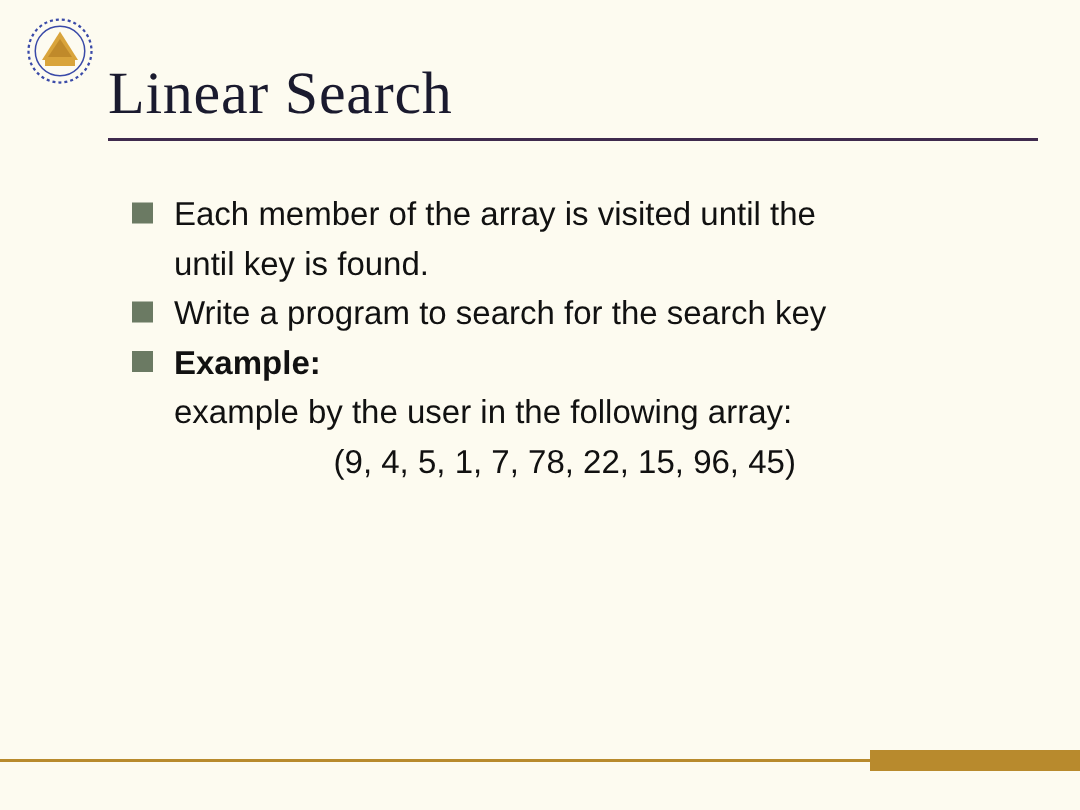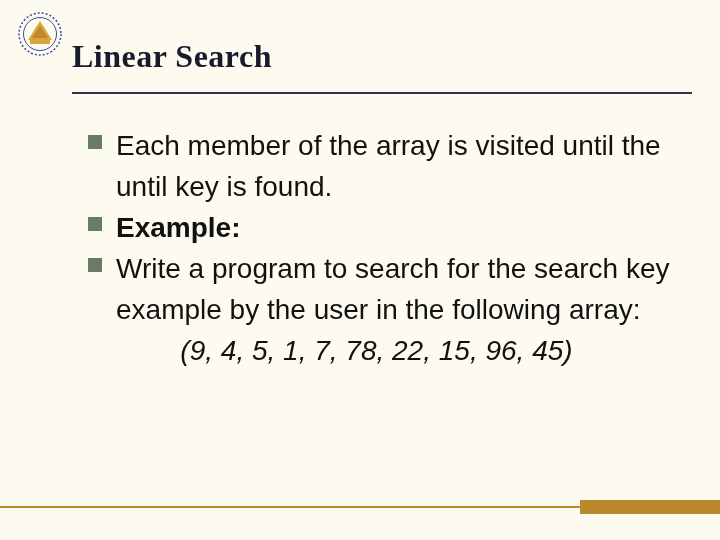--- a/index.html
+++ b/index.html
@@ -21,40 +21,40 @@
     left: 18px;
     width: 44px;
     height: 44px;
   }
   .logo svg { width: 44px; height: 44px; display: block; }
   .title {
     position: absolute;
     top: 38px;
     left: 72px;
     font-family: "Times New Roman", Times, serif;
-    font-size: 32px;
-    font-weight: 700;
+    font-size: 40px;
+    font-weight: 400;
     color: #1a1a2e;
     letter-spacing: 0.5px;
   }
   .title-rule {
     position: absolute;
     top: 92px;
     left: 72px;
     width: 620px;
     height: 2px;
     background: #3f2a4d;
   }
   .body {
     position: absolute;
     top: 128px;
     left: 88px;
     width: 605px;
     color: #111;
-    font-size: 28px;
+    font-size: 22px;
     line-height: 1.32;
   }
   .bullet-item {
     position: relative;
     padding-left: 28px;
     margin-bottom: 4px;
   }
   .bullet {
     position: absolute;
     left: 0;
@@ -67,21 +67,20 @@
     padding-left: 28px;
     margin-bottom: 4px;
   }
   .bold { font-weight: 700; }
   .centered-data {
     padding-left: 28px;
     text-align: center;
     margin-bottom: 4px;
     margin-left: -28px;
     width: 100%;
-    font-style: italic;
   }
   .footer-rule {
     position: absolute;
     left: 0;
     bottom: 32px;
     width: 720px;
     height: 2px;
     background: #b88a2d;
   }
   .footer-accent {
@@ -114,26 +113,26 @@
   <div class="body">
 
     <div class="bullet-item">
       <span class="bullet"></span>
       <span>Each member of the array is visited until the</span>
     </div>
     <div class="continuation">until key is found.</div>
 
     <div class="bullet-item">
       <span class="bullet"></span>
-      <span class="bold">Example:</span>
+      <span> Write a program to search for the search key</span>
     </div>
 
     <div class="bullet-item">
       <span class="bullet"></span>
-      <span> Write a program to search for the search key</span>
+      <span class="bold">Example:</span>
     </div>
     <div class="continuation">example by the user in the following array:</div>
     <div class="centered-data">(9, 4, 5, 1, 7, 78, 22, 15, 96, 45)</div>
 
 
   </div>
 
   <div class="footer-rule"></div>
   <div class="footer-accent"></div>
 

